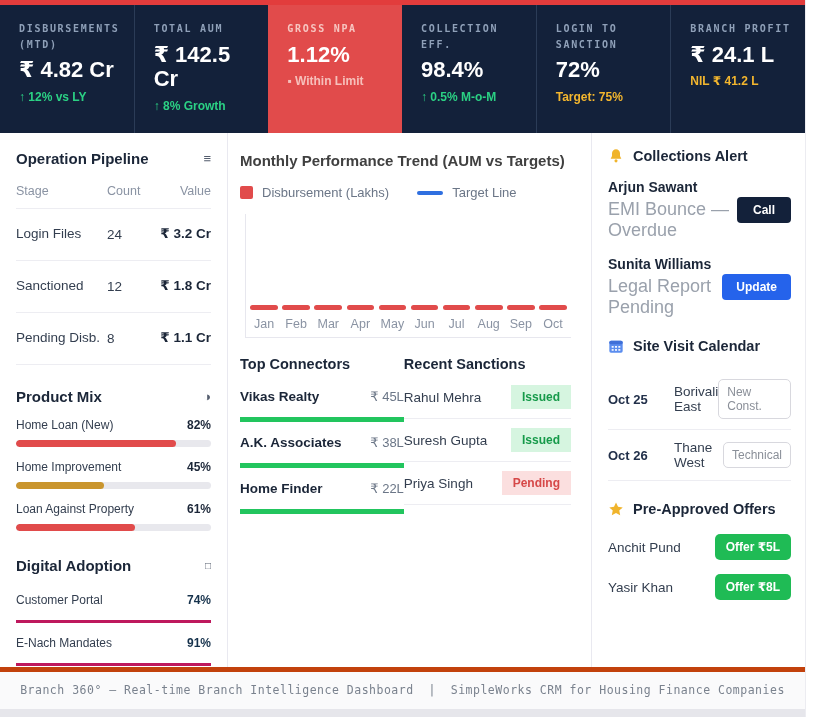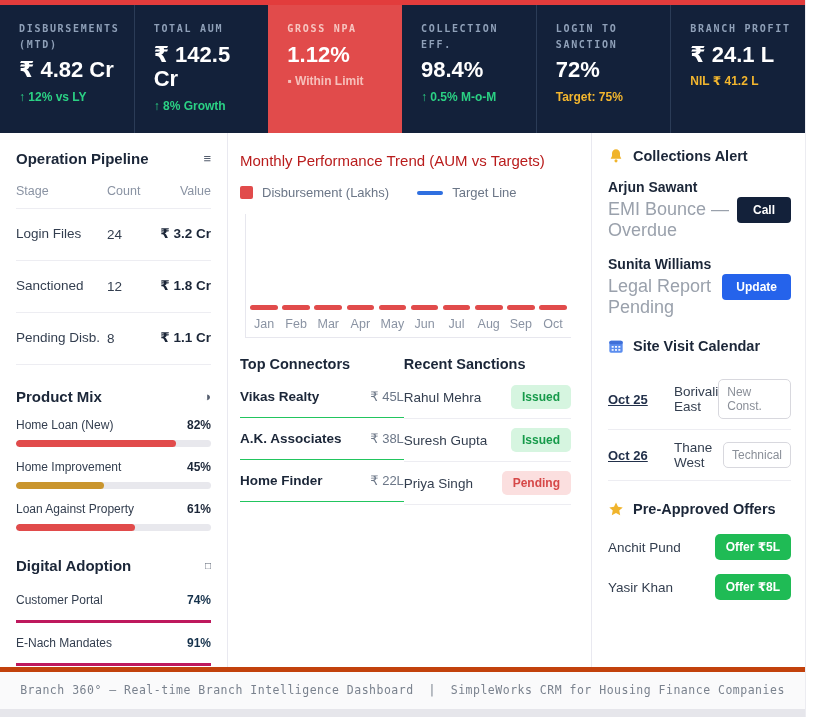--- a/index.html
+++ b/index.html
@@ -43,56 +43,56 @@
   .mix-track { height:7px; background:#e8e8ed; border-radius:4px; overflow:hidden; }
   .mix-fill { height:7px; border-radius:4px; }
 
   
   .dig { margin-top:26px; }
   .dig-row { display:flex; justify-content:space-between; padding:13px 0; border-bottom:3px solid #be185d; font-size:12px; color:#333e4f; }
   .dig-pct { font-weight:700; color:#16324c; }
   .dig .sec-glyph { font-size:10px; }
 
   
-  .chart-title { font-size:15px; font-weight:400; color:#b91c1c; margin:2px 0 16px; }
+  .chart-title { font-size:15px; font-weight:700; color:#404040; margin:2px 0 16px; }
   .legend { display:flex; gap:28px; align-items:center; color:#6b7687; font-size:13px; margin-bottom:14px; }
   .leg { display:flex; align-items:center; gap:9px; }
   .leg-sq { width:13px; height:13px; border-radius:2px; }
   .leg-ln { width:26px; height:4px; border-radius:2px; }
   .chart-box { height:124px; border-left:1px solid #e7e7ee; border-bottom:1px solid #e7e7ee; display:flex; flex-direction:column; justify-content:flex-end; padding:0 2px 6px 2px; margin-left:5px; }
   .cbars, .cmonths { display:flex; }
   .cslot { flex:1; display:flex; justify-content:center; }
   .cbar { width:86%; height:5px; background:#e14b4b; border-radius:3px; }
   .cm { flex:1; text-align:center; font-size:12.5px; color:#8a93a3; margin-top:7px; }
 
   
   .subgrid { display:grid; grid-template-columns:1fr 1.02fr; margin-top:18px; }
   .sub-title { font-size:14.5px; font-weight:700; color:#1b2638; padding-bottom:4px; }
-  .con-row { display:flex; justify-content:space-between; align-items:center; padding:13px 0; border-bottom:1px solid #22c55e; }
+  .con-row { display:flex; justify-content:space-between; align-items:center; padding:13px 0; border-bottom:5px solid #22c55e; }
   .con-name { font-size:13.5px; font-weight:700; color:#1b2638; }
   .con-val { font-size:13px; color:#6b7687; }
   .san-row { display:flex; justify-content:space-between; align-items:center; padding:9px 0; border-bottom:1px solid #ededf2; }
   .san-name { font-size:13.5px; color:#333e4f; }
-  .badge { font-size:12px; font-weight:700; padding:5px 11px; border-radius:5px; }
+  .badge { font-size:12px; font-weight:700; padding:5px 11px; border-radius:0; }
   .badge.success { background:#d6f5e0; color:#169a4a; }
   .badge.danger  { background:#fbdfdf; color:#d64848; }
 
   
   .rsec { margin-bottom:20px; }
   .rsec-title { display:flex; align-items:center; gap:9px; font-size:14.5px; font-weight:700; color:#1b2638; margin-bottom:15px; }
   .icon16 { width:16px; height:16px; flex:0 0 auto; }
   .alert-item { display:flex; justify-content:space-between; align-items:center; margin-bottom:15px; }
   .alert-name { font-size:14px; font-weight:700; color:#1b2638; margin-bottom:4px; }
   .alert-note { font-size:18px; color:#9aa1ac; }
   .btn { border:none; color:#fff; font-weight:700; font-size:12px; border-radius:4px; padding:6px 14px; font-family:inherit; cursor:pointer; }
   .btn-call { background:#13213a; padding:6px 16px; }
   .btn-update { background:#2563eb; }
   .btn-offer { background:#1fbb55; border-radius:5px; padding:6px 11px; }
   .visit-row { display:flex; align-items:center; padding:10px 0; border-bottom:1px solid #ededf2; }
-  .visit-date { font-size:13px; font-weight:700; color:#22304a; width:56px; flex:0 0 auto;text-decoration:underline; }
+  .visit-date { font-size:13px; font-weight:700; color:#22304a; width:56px; flex:0 0 auto; }
   .visit-place { flex:1; font-size:13.5px; color:#333e4f; padding-left:10px; }
   .tag { font-size:12px; color:#8a8f98; border:1px solid #d8d8de; border-radius:5px; padding:5px 8px; background:#fff; }
   .offer-row { display:flex; justify-content:space-between; align-items:center; padding:7px 0; }
   .offer-name { font-size:13.5px; color:#333e4f; }
   .offers .rsec-title { margin-bottom:10px; }
 
   
   .footer { flex:0 0 auto; border-top:5px solid #c2410c; background:#fafafb; text-align:center; padding:11px 0 12px; font-family:"DejaVu Sans Mono",monospace; font-size:11.5px; letter-spacing:.5px; color:#7a828e; white-space:pre; }
   .bottomstrip { flex:0 0 auto; height:8px; background:#e6e6eb; }
 </style>

